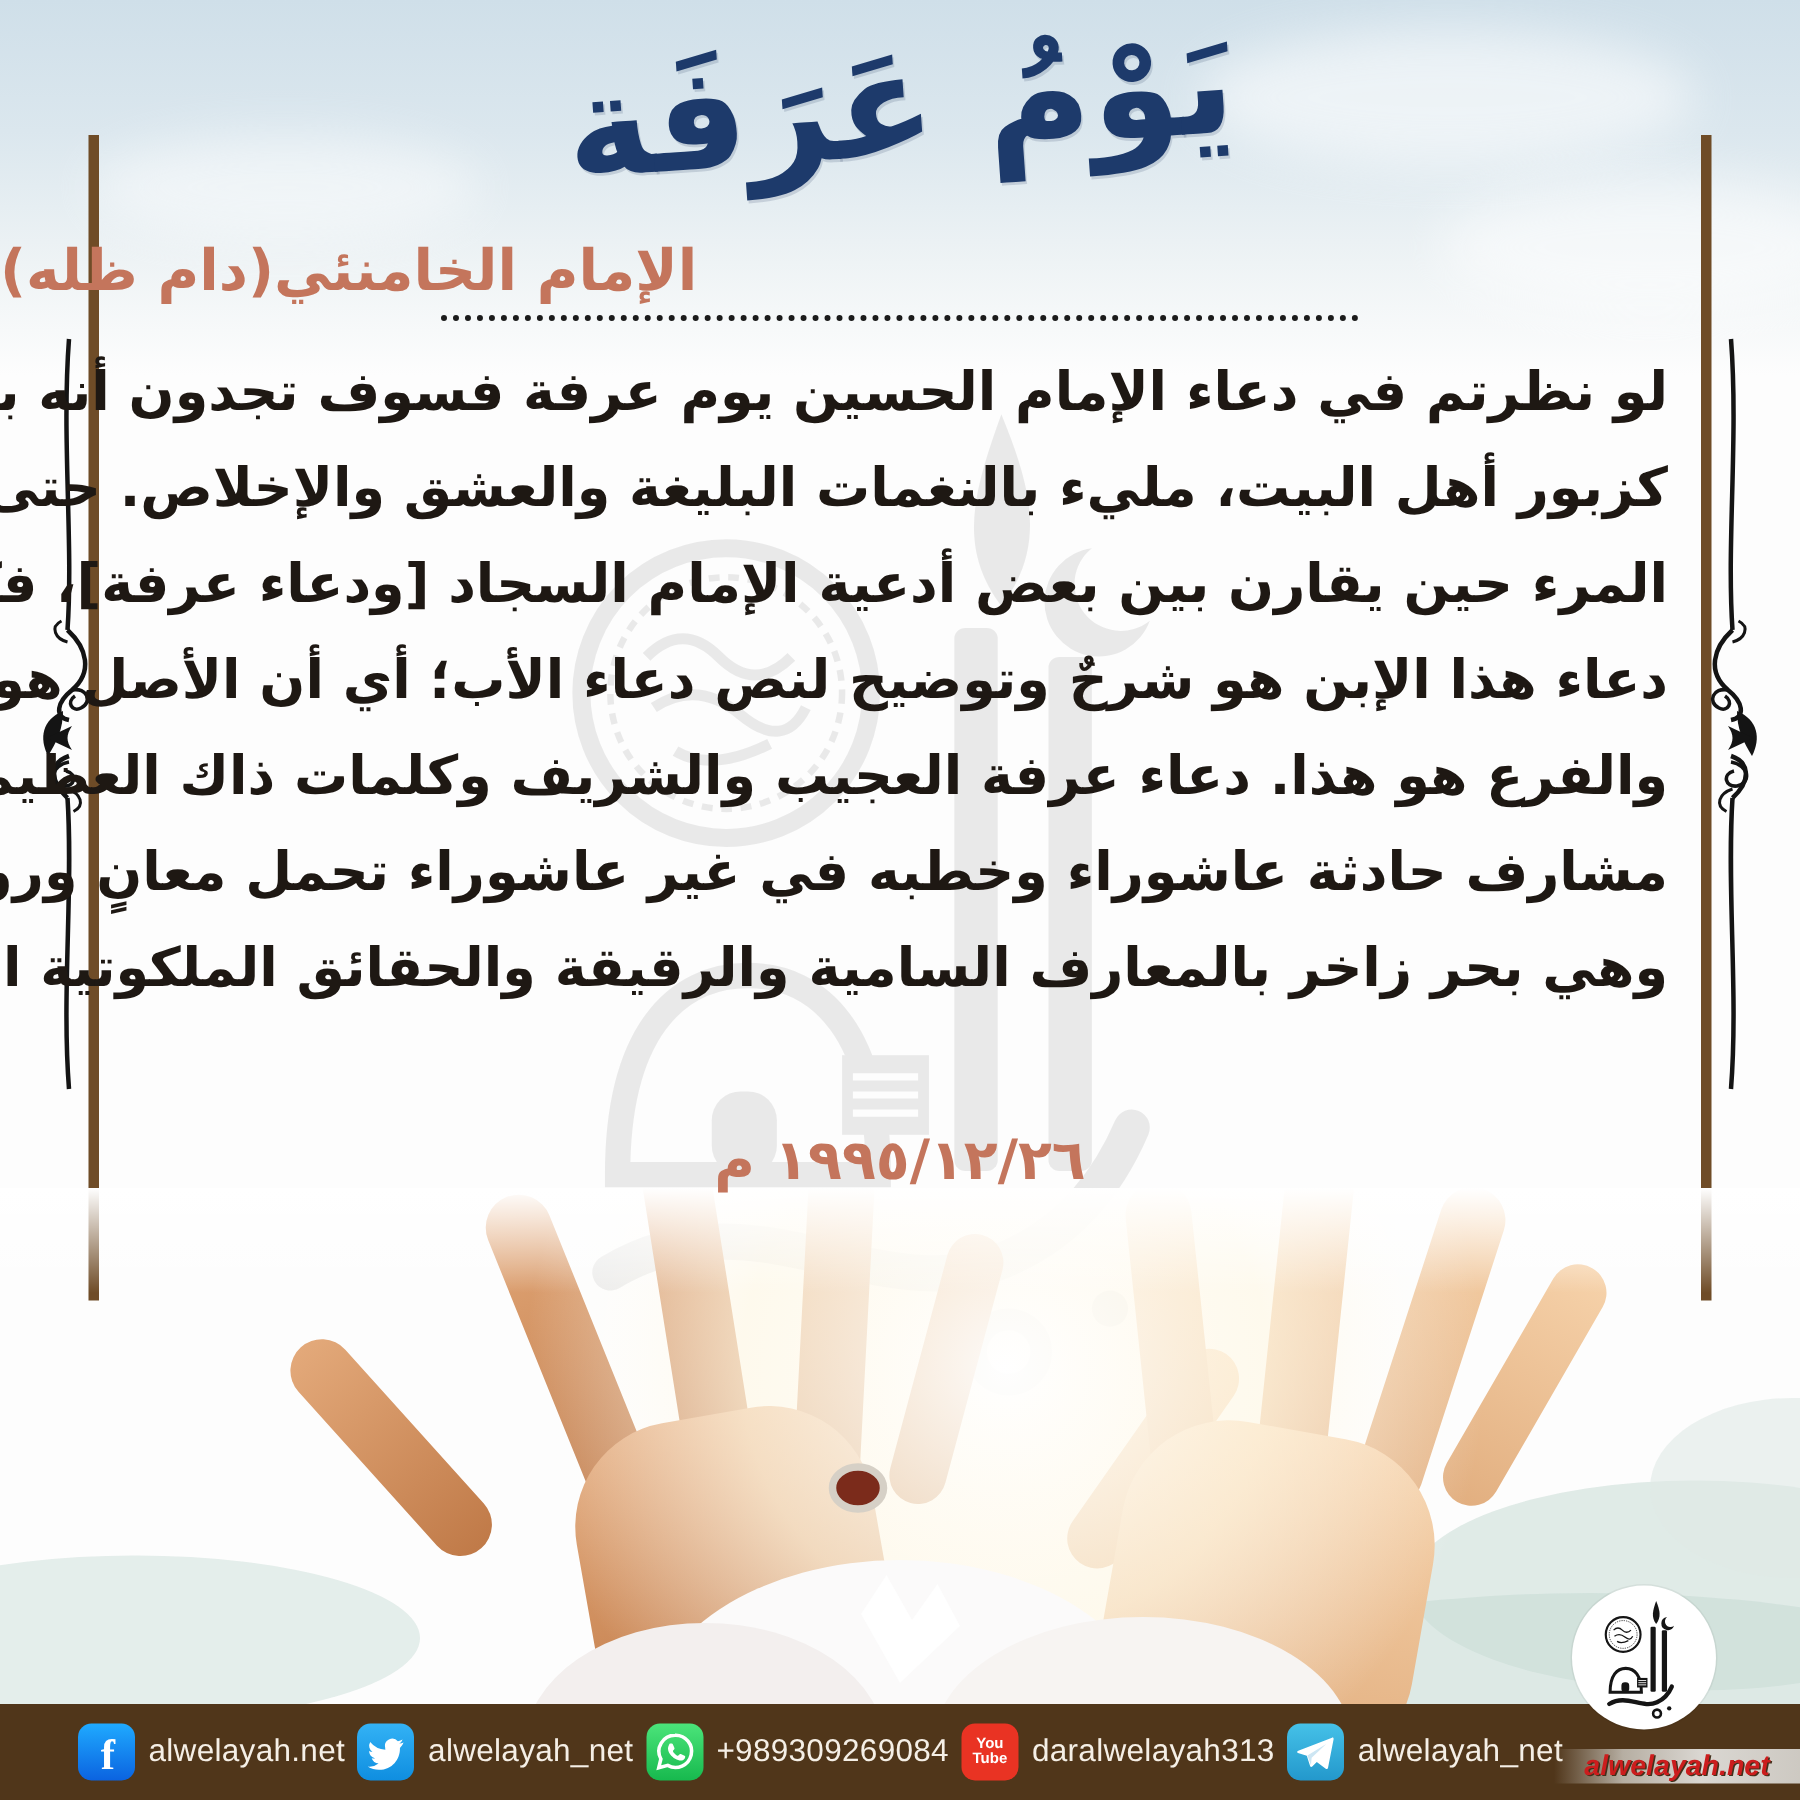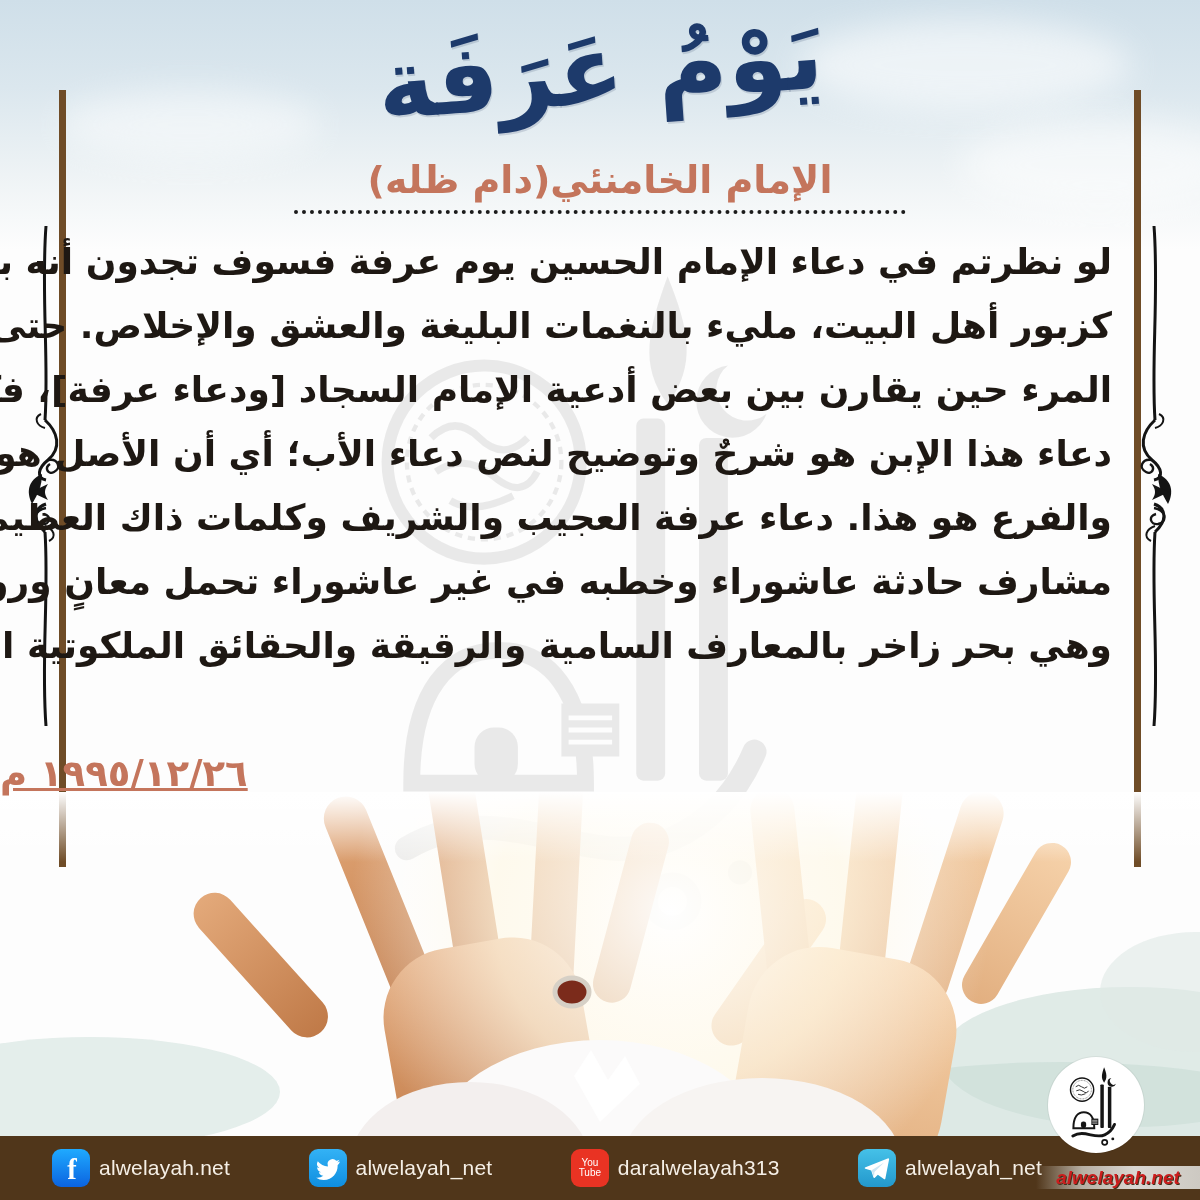--- a/index.html
+++ b/index.html
@@ -11,58 +11,58 @@
        background:linear-gradient(#cfdfe9 0%,#dbe7ee 35%,#eef3f5 70%,#fdfdfd 100%);}
   .cloud{position:absolute;background:#fff;border-radius:50%;filter:blur(16px);}
   .c1{left:800px;top:20px;width:330px;height:90px;opacity:.55;}
   .c2{left:60px;top:90px;width:260px;height:70px;opacity:.45;}
   .c3{left:960px;top:120px;width:280px;height:90px;opacity:.5;}
 
   
   .title{position:absolute;left:0;right:0;top:14px;text-align:center;direction:rtl;
          font-size:96px;font-weight:bold;color:#1d3a6b;transform:rotate(-4deg);
          text-shadow:1px 2px 0 rgba(20,40,80,.15);}
-  .subtitle{position:absolute;left:0;right:0;top:158px;text-align:center;direction:rtl;
+  .subtitle{position:absolute;left:0;right:0;top:158px;text-align:left;direction:rtl;
             font-size:38px;font-weight:bold;color:#c4755c;}
   .sep{position:absolute;left:294px;top:210px;width:612px;height:0;
        border-top:4px dotted #1b1b1b;}
 
   
   .vline{position:absolute;top:90px;width:7px;height:777px;background:#6f4c27;}
   .vline.left{left:59px}.vline.right{left:1134px}
   .flourish{position:absolute;top:222px;width:56px;height:508px;}
   .flourish.left{left:18px}.flourish.right{left:1126px;transform:scaleX(-1);}
 
   
   .bodytext{position:absolute;left:88px;top:230px;width:1024px;z-index:2;}
   .bline{height:64px;line-height:64px;text-align:center;direction:rtl;white-space:nowrap;
          font-size:36px;font-weight:bold;color:#1e1813;}
-  .date{position:absolute;left:0;right:0;top:752px;text-align:left;direction:rtl;
-        font-size:37px;font-weight:bold;color:#c4755c;z-index:2;text-decoration:underline;}
+  .date{position:absolute;left:0;right:0;top:752px;text-align:center;direction:rtl;
+        font-size:37px;font-weight:bold;color:#c4755c;z-index:2;}
 
   
   .watermark{position:absolute;left:330px;top:240px;width:540px;height:700px;
              opacity:.08;z-index:1;}
 
   
   .hands{position:absolute;left:0;top:792px;width:1200px;height:344px;z-index:1;}
 
   
   .footer{position:absolute;left:0;top:1136px;width:1200px;height:64px;background:#50361a;
           display:flex;align-items:center;justify-content:space-between;
           padding:0 158px 0 52px;box-sizing:border-box;z-index:3;}
   .fitem{display:flex;align-items:center;gap:9px;}
   .flabel{font-family:"Liberation Sans",sans-serif;font-size:21px;color:#f5efe6;letter-spacing:.2px;}
   .ficon{width:38px;height:38px;border-radius:9px;display:flex;align-items:center;justify-content:center;flex:0 0 auto;}
   .ficon svg{width:38px;height:38px;display:block;}
   .fb{background:linear-gradient(#1faaff,#0b63e0);}
   .tw{background:linear-gradient(#33b2f5,#0f8ee0);}
   .wa{background:linear-gradient(#4be47a,#17b94e);}
   .yt{background:#e93323;flex-direction:column;line-height:1;}
-  .yt i{font-style:normal;font-family:"Liberation Sans",sans-serif;font-weight:normal;
+  .yt i{font-style:normal;font-family:"Liberation Sans",sans-serif;font-weight:bold;
         color:#fff;font-size:10px;display:block;text-align:right;}
   .ig{background:radial-gradient(circle at 28% 115%,#fdc468 0%,#f56040 30%,#d62976 55%,#9b36b7 82%,#515bd4 100%);}
   .tg{background:linear-gradient(#45c1e8,#2398cc);}
 
   
   .logo{position:absolute;left:1048px;top:1057px;width:96px;height:96px;border-radius:50%;
         background:#fff;z-index:4;display:flex;align-items:center;justify-content:center;
         box-shadow:0 0 0 1px rgba(0,0,0,.05);}
   .logo svg{width:76px;height:84px;}
   .stripe{position:absolute;left:1036px;top:1166px;width:164px;height:23px;z-index:4;
@@ -218,20 +218,29 @@
       <span class="ficon tw">
         <svg viewBox="0 0 40 40">
             <g transform="translate(7.5,8.5) scale(1.05)">
               <path fill="#fff" d="M24 4.56c-.89.39-1.84.66-2.84.78a4.96 4.96 0 0 0 2.17-2.73c-.95.56-2.01.97-3.13 1.19A4.93 4.93 0 0 0 11.7 8.3c0 .39.04.76.12 1.12A14 14 0 0 1 1.67 4.28a4.93 4.93 0 0 0 1.52 6.57 4.9 4.9 0 0 1-2.23-.61v.06c0 2.39 1.7 4.38 3.95 4.83a4.9 4.9 0 0 1-2.22.08 4.93 4.93 0 0 0 4.6 3.42A9.88 9.88 0 0 1 0 20.67a13.94 13.94 0 0 0 7.55 2.21c9.06 0 14.01-7.5 14.01-14.01l-.02-.64A10 10 0 0 0 24 4.56z"></path>
             </g>
           </svg>
       </span>
       <span class="flabel">alwelayah_net</span>
     </div>
 
+    <div class="fitem">
+      <span class="ficon wa">
+        <svg viewBox="0 0 40 40">
+          <path d="M20 8.2a11.3 11.3 0 0 0-9.9 16.7L8.6 31l6.3-1.6A11.3 11.3 0 1 0 20 8.2z" fill="none" stroke="#fff" stroke-width="2.5"></path>
+          <path fill="#fff" d="M15.9 14.7c.3-.7.6-.7 1-.7h.8c.3 0 .6.1.8.6l1.1 2.6c.1.3.1.5-.1.8l-.8 1c-.2.2-.2.5-.1.7.5 1 1.9 2.4 3 2.9.3.1.5.1.7-.1l1-.9c.2-.2.5-.3.8-.2l2.6 1.2c.4.2.5.4.5.7-.1 1.4-1.2 2.6-2.6 2.7-2.6.2-6.1-1.7-7.9-4.2-1.3-1.7-1.9-3.6-1.5-5.3.2-.6.5-1.2.7-1.8z"></path>
+        </svg>
+      </span>
+      <span class="flabel">+989309269084</span>
+    </div>
 
     <div class="fitem">
       <span class="ficon yt">
         <i>You</i>
         <i>Tube</i>
       </span>
       <span class="flabel">daralwelayah313</span>
     </div>
 
 

